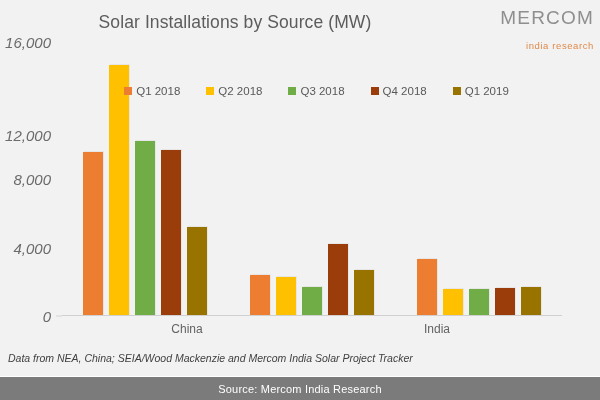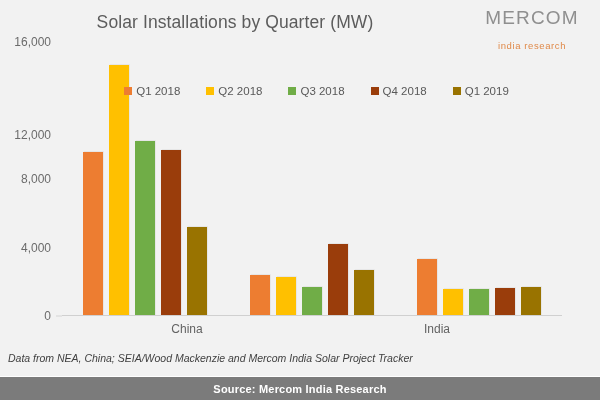--- a/index.html
+++ b/index.html
@@ -24,21 +24,21 @@
     color: #5c5c5c;
     font-weight: 400;
     letter-spacing: 0.1px;
     white-space: nowrap;
   }
 
   #brand-logo {
     position: absolute;
     right: 6px; top: 8px;
     width: 124px;
-    text-align: center;
+    text-align: right;
     line-height: 1;
   }
   #brand-logo .brand-main {
     display: block;
     font-size: 19px;
     letter-spacing: 1.2px;
     color: #8f8f8f;
     font-weight: 400;
   }
   #brand-logo .brand-sub {
@@ -69,23 +69,24 @@
   
   #y-axis {
     position: absolute;
     left: 0; top: 38px;
     width: 62px; height: 282px;
   }
   .y-tick {
     position: absolute;
     right: 11px;
     transform: translateY(-50%);
-    font-size: 12px;
+    font-size: 15px;
     color: #6b6b6b;
     white-space: nowrap;
+    font-style: italic;
   }
   .y-tick-mark {
     position: absolute;
     right: 0;
     width: 6px; height: 1px;
     background: #d4d4d4;
     transform: translateY(-50%);
   }
 
   
@@ -164,31 +165,31 @@
     left: 0; right: 0; bottom: 0;
     height: 24px;
     background: #7b7b7b;
     border-top: 1px solid #ffffff;
     display: flex;
     align-items: center;
     justify-content: center;
   }
   #source-text {
     font-size: 11px;
-    font-weight: bold;
+    font-weight: normal;
     color: #ffffff;
     letter-spacing: 0.2px;
   }
 </style>
 </head>
 <body>
 
 <div id="page">
 
-  <div id="chart-title">Solar Installations by Quarter (MW)</div>
+  <div id="chart-title">Solar Installations by Source (MW)</div>
 
   <div id="brand-logo">
     <span class="brand-main">MERCOM</span>
     <span class="brand-sub">india research</span>
   </div>
 
   <div id="y-axis">
       <div class="y-tick" style="top: 278px;">0</div>
       <div class="y-tick-mark" style="top: 278px;"></div>
       <div class="y-tick" style="top: 209.5px;">4,000</div>

